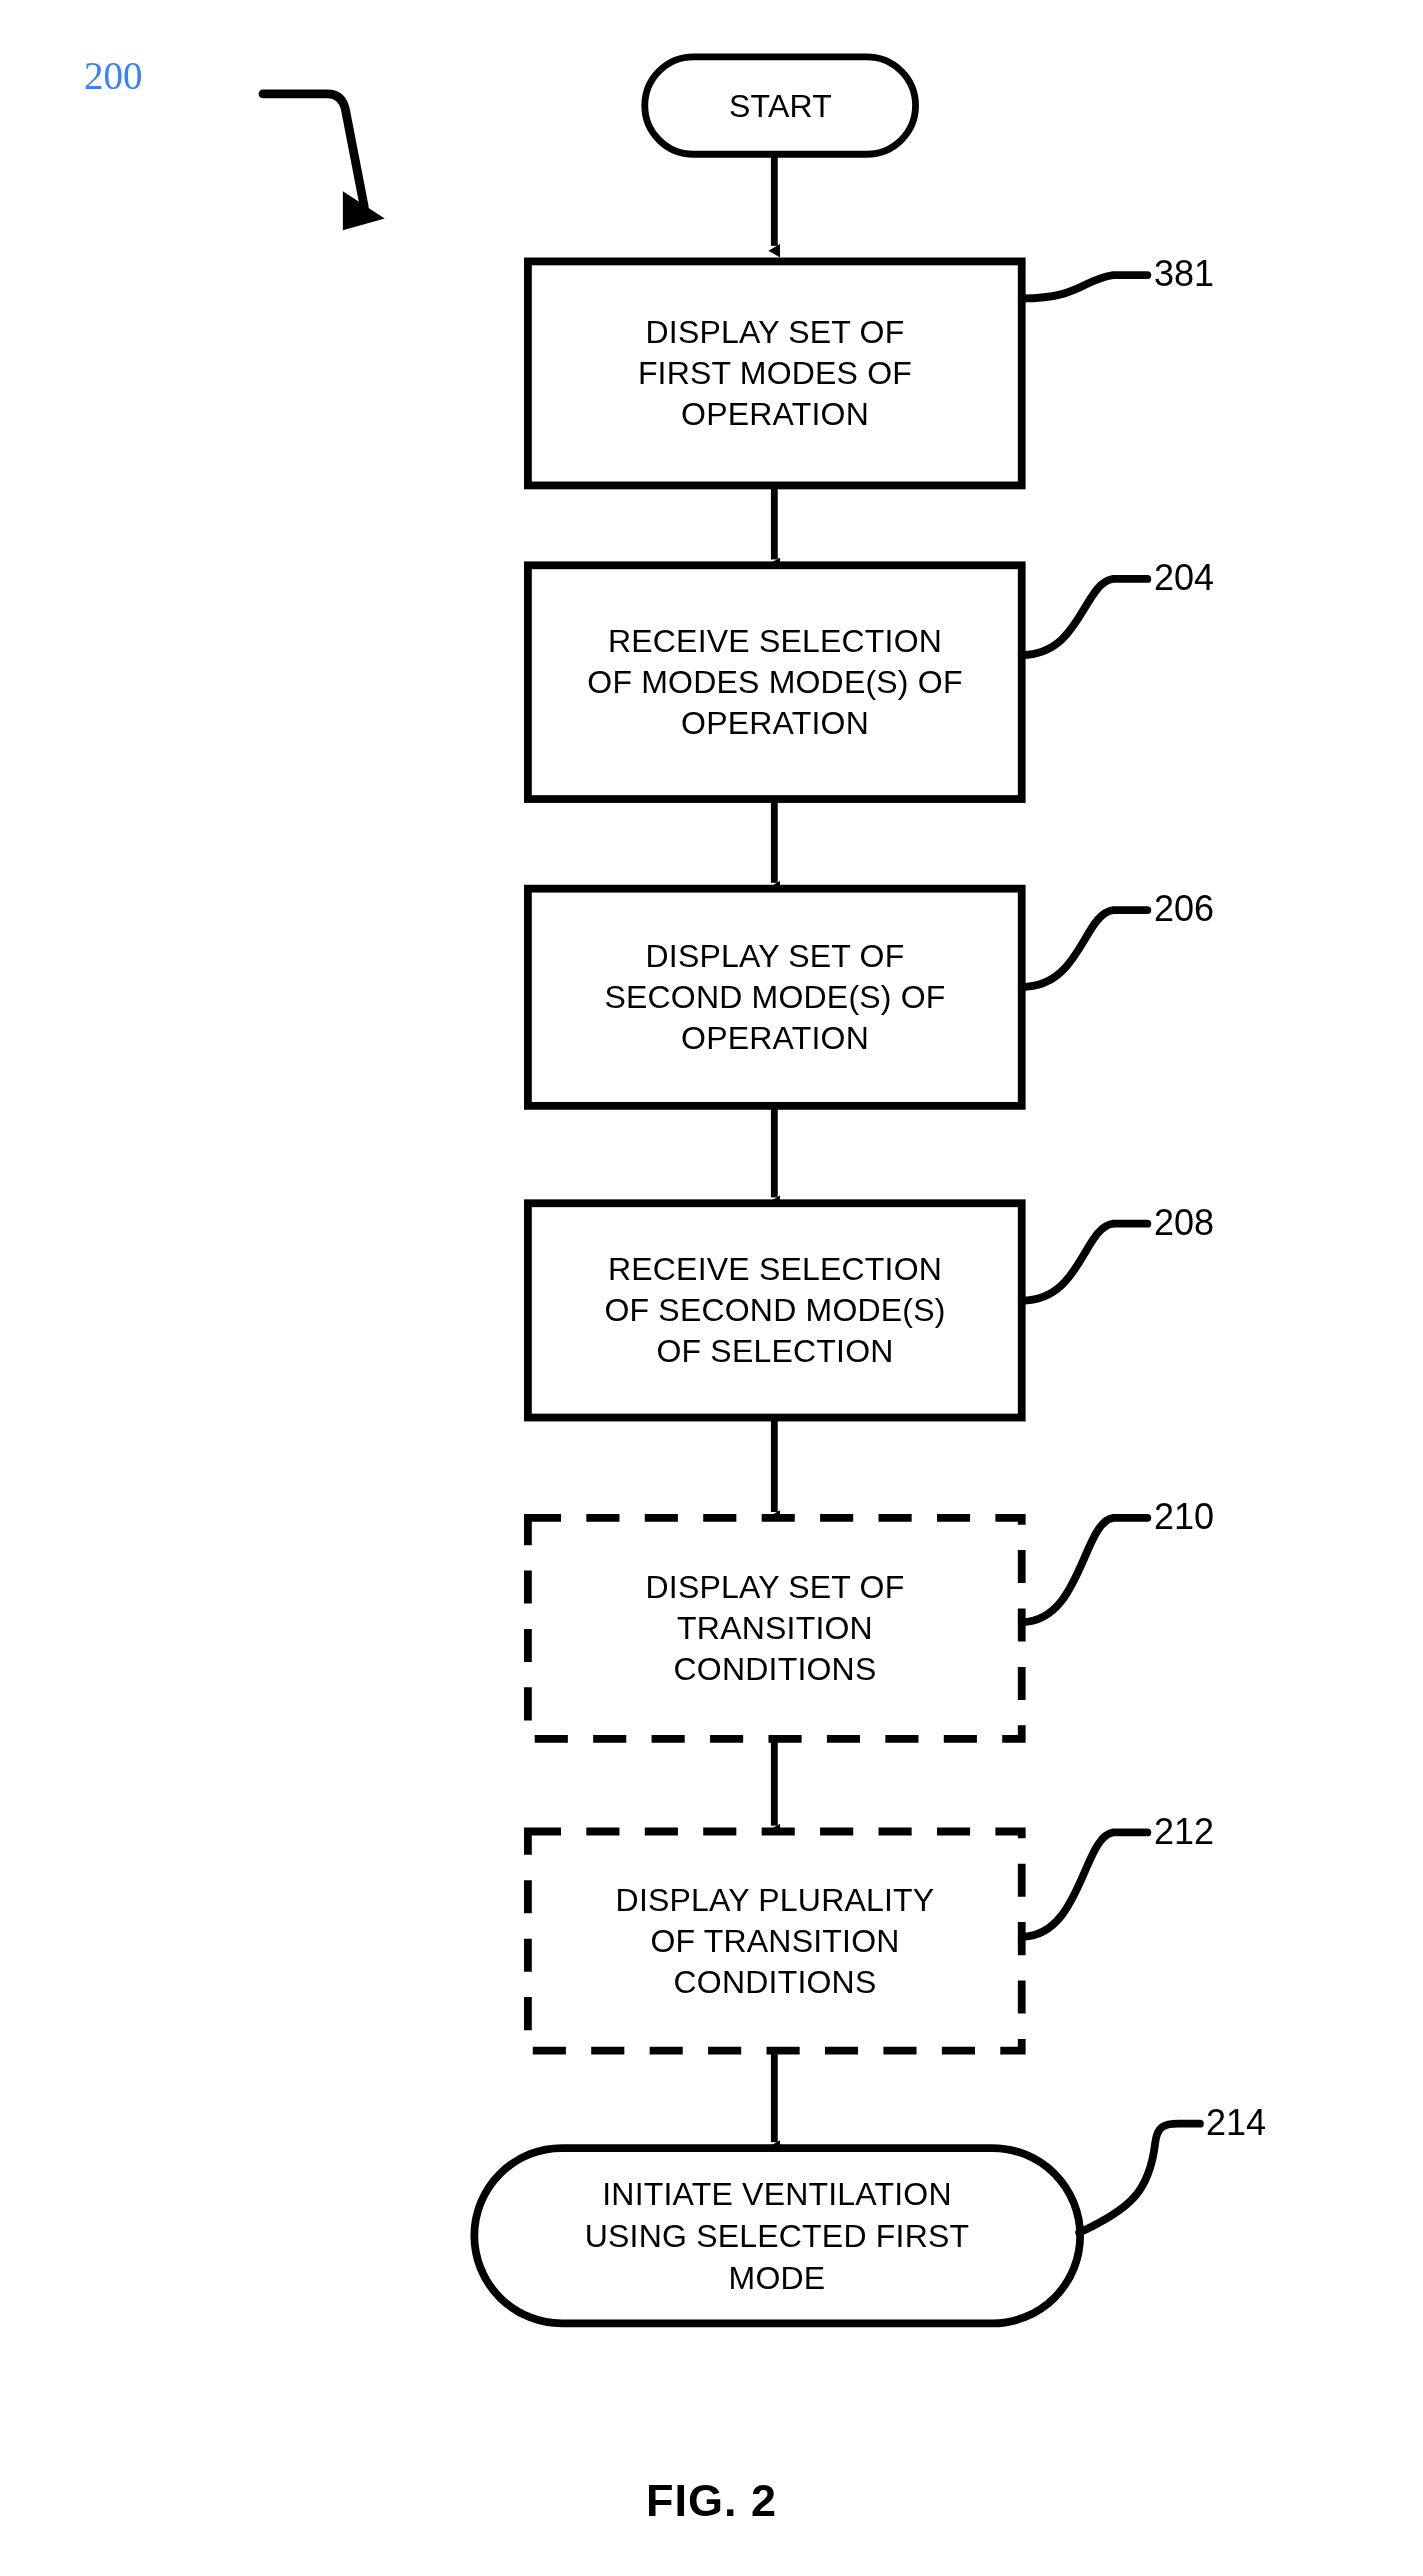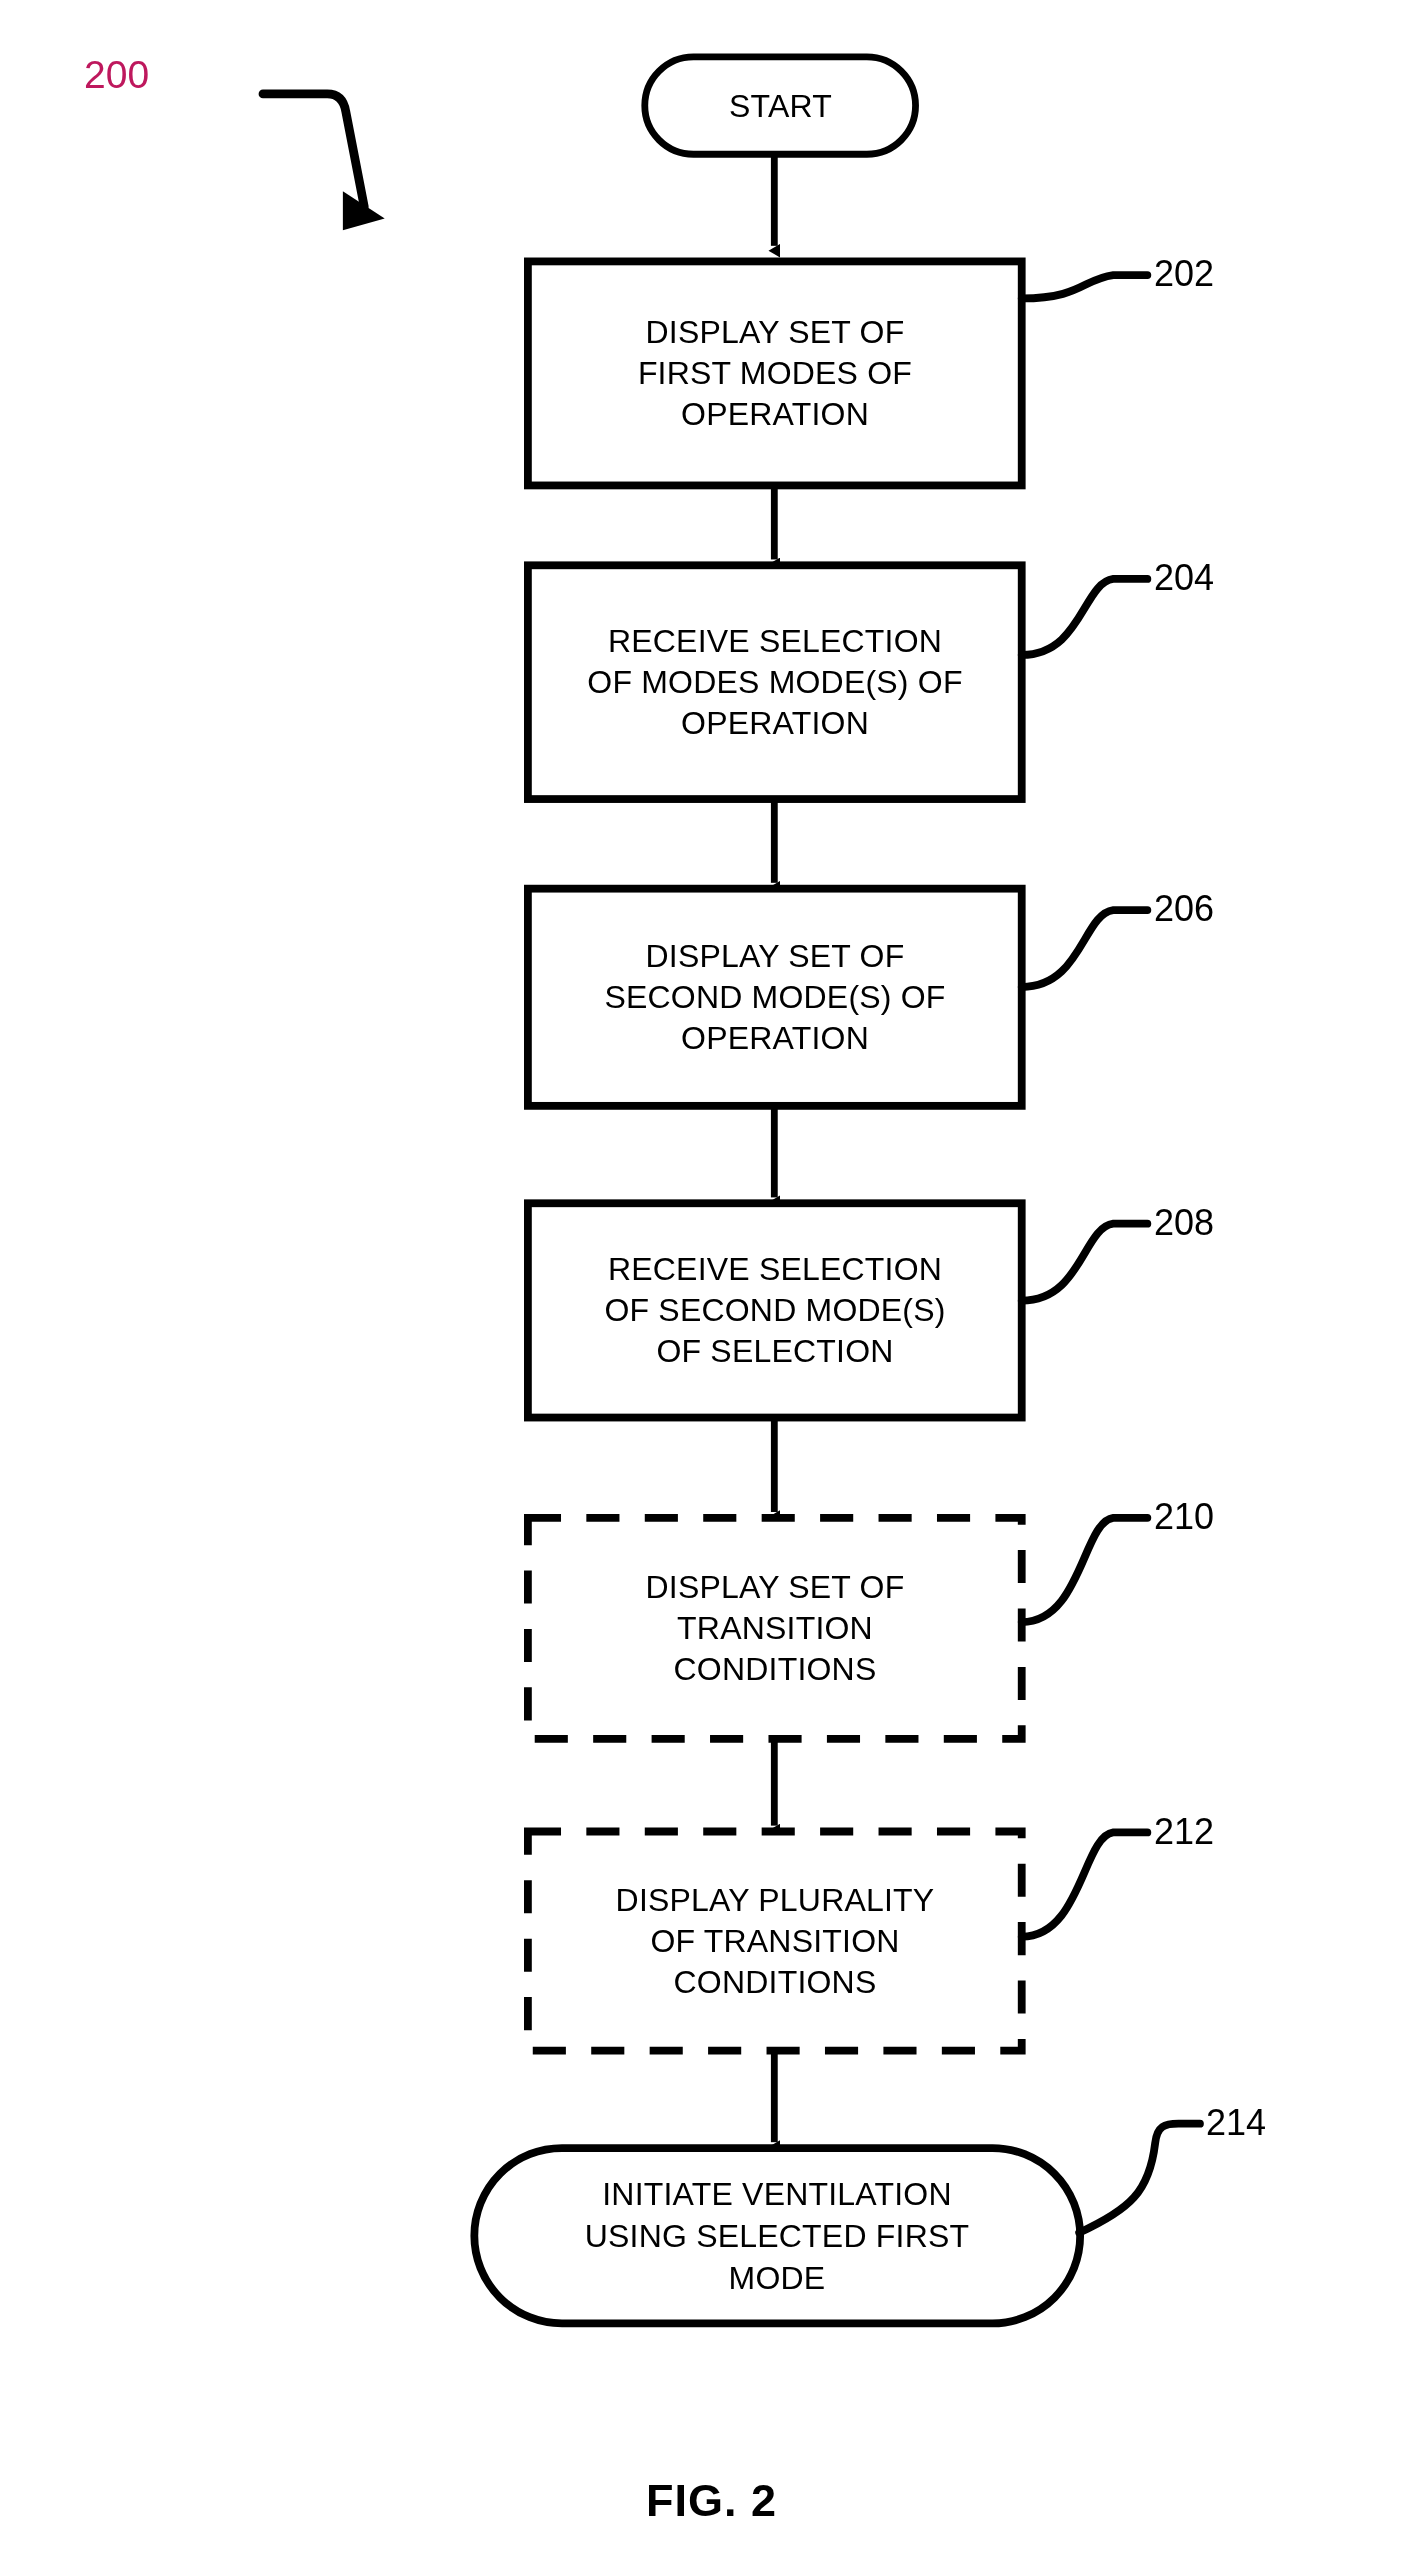--- a/index.html
+++ b/index.html
@@ -61,23 +61,23 @@
     position: absolute;
     font-family: "Liberation Sans", sans-serif;
     font-weight: bold;
     font-size: 45px;
     letter-spacing: 1px;
     color: #000;
     white-space: nowrap;
   }
   .figure-ref {
     position: absolute;
-    font-family: Liberation Sans, sans-serif;
+    font-family: Liberation Serif, serif;
     font-size: 39px;
-    color: #be185d;
+    color: #3b82f6;
     white-space: nowrap;
   }
 </style>
 </head>
 <body>
 
 <div id="figure-root">
 
   <svg id="flow-svg" viewBox="0 0 1461 2644" xmlns="http://www.w3.org/2000/svg">
 
@@ -178,21 +178,21 @@
     <span>OF TRANSITION</span>
     <span>CONDITIONS</span>
   </div>
 
   <div class="node-text terminator-text" style="left:474px; top:2148px; width:606px; height:175px;">
     <span>INITIATE VENTILATION</span>
     <span>USING SELECTED FIRST</span>
     <span>MODE</span>
   </div>
 
-  <div class="ref-num" style="left:1154px; top:256px;">202</div>
+  <div class="ref-num" style="left:1154px; top:256px;">381</div>
 
   <div class="ref-num" style="left:1154px; top:560px;">204</div>
 
   <div class="ref-num" style="left:1154px; top:891px;">206</div>
 
   <div class="ref-num" style="left:1154px; top:1205px;text-align:right;">208</div>
 
   <div class="ref-num" style="left:1154px; top:1499px;">210</div>
 
   <div class="ref-num" style="left:1154px; top:1814px;">212</div>

